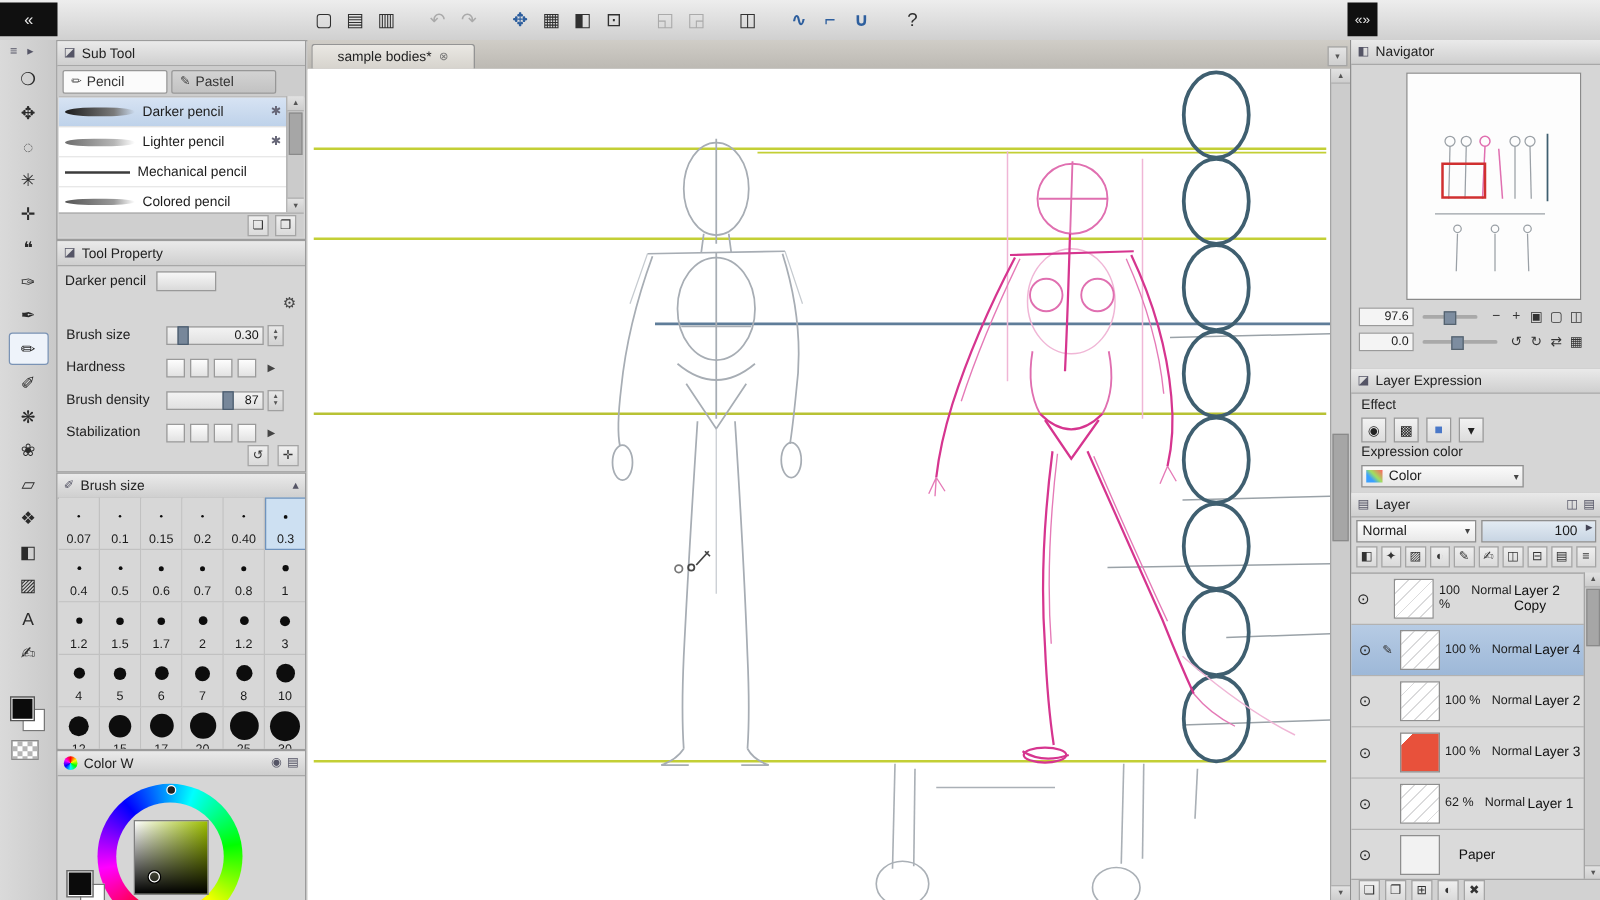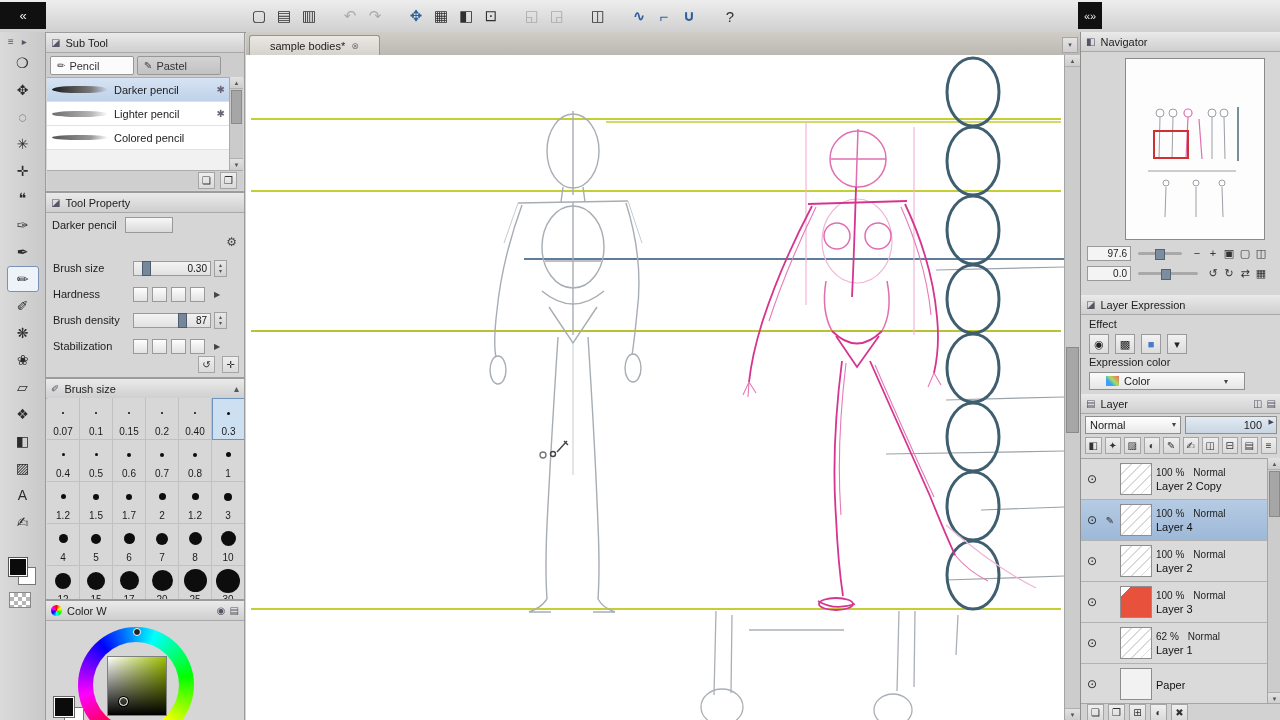--- a/index.html
+++ b/index.html
@@ -137,21 +137,21 @@
   .ni{width:16px;height:16px;display:flex;align-items:center;justify-content:center;font-size:11px;color:#333}
 
   #layerprops{position:absolute;left:0;top:263px;width:100%;height:99px;border-bottom:1px solid #a3a3a3}
   .lp-label{position:absolute;left:8px;font-size:11px;color:#1d1d1d}
   .effect-icons{position:absolute;left:8px;top:39px;display:flex;gap:6px;align-items:center}
   .ei{width:18px;height:18px;border:1px solid #9a9a9a;background:linear-gradient(#f2f2f2,#dcdcdc);
       display:flex;align-items:center;justify-content:center;font-size:11px;color:#222}
   .ei.blue{color:#4a78c8}
   .lp-dropdown{position:absolute;left:8px;top:77px;width:122px;height:16px;
                background:linear-gradient(#fbfbfb,#e6e6e6);border:1px solid #8f8f8f;
-               display:flex;align-items:center;gap:5px;padding:0 16px;font-size:11px}
+               display:flex;align-items:center;gap:5px;padding:0 3px;font-size:11px}
   .lp-swatch{width:13px;height:10px;background:linear-gradient(45deg,#3aa0ff 30%,#a0e060 55%,#ff6060)}
   .lp-dd-arrow{margin-left:auto;font-size:8px;color:#444}
 
   #layerpanel{position:absolute;left:0;top:362px;width:100%;height:326px}
   .blend-row{position:absolute;left:4px;top:21px;right:4px;height:19px;display:flex;gap:4px;align-items:center}
   .blend-select{width:86px;height:16px;background:linear-gradient(#fff,#e8e8e8);border:1px solid #8f8f8f;
                 display:flex;align-items:center;padding:0 4px;font-size:11px}
   .bl-arrow{margin-left:auto;font-size:8px;color:#444}
   .opacity-ctl{flex:1;height:16px;border:1px solid #8f8f8f;background:linear-gradient(#e3ebf3,#c8d5e3);
                display:flex;align-items:center;justify-content:flex-end;padding:0 14px 0 4px;font-size:11px;position:relative}
@@ -162,21 +162,21 @@
   .layer-list{position:absolute;left:0;top:64px;right:13px;bottom:16px;background:#c9c9c9;overflow:hidden;border-top:1px solid #a2a2a2}
   .lrow{height:41px;box-sizing:border-box;display:flex;align-items:center;gap:4px;padding:0 3px;
         background:#dadada;border-bottom:1px solid #b2b2b2}
   .lrow.sel{background:linear-gradient(#b6cbe4,#9db8d8)}
   .l-eye{width:16px;text-align:center;font-size:12px;color:#2a2a2a}
   .l-edit{width:12px;text-align:center;font-size:10px;color:#333}
   .l-thumb{width:30px;height:30px;background:#fff;border:1px solid #8e8e8e;flex:0 0 auto}
   .l-thumb.sketch{background:#fff repeating-linear-gradient(135deg,rgba(90,90,95,0.22) 0 1px,transparent 1px 7px)}
   .l-thumb.red{background:linear-gradient(135deg,#fff 16%,#e8513b 16%)}
   .l-thumb.paper{background:#f2f2f2}
-  .l-text{display:flex;flex-direction:column;gap:2px;overflow:hidden}
+  .l-text{display:flex;flex-direction:row;gap:2px;overflow:hidden}
   .l-line1{display:flex;gap:9px;font-size:10px;color:#1d1d1d}
   .l-name{font-size:11px;color:#111}
   .layer-scroll{position:absolute;right:0;top:64px;width:13px;bottom:16px;background:#cccccc;border-left:1px solid #a5a5a5}
   .layer-scroll .sb-thumb{top:13px;height:44px}
   .layer-footer{position:absolute;left:0;right:0;bottom:0;height:16px;background:#d2d2d2;border-top:1px solid #a5a5a5;
                 display:flex;gap:4px;align-items:center;padding:0 6px}
 </style>
 </head>
 <body>
 
@@ -291,20 +291,24 @@
     <div class="st-list">
         <div class="st-item sel">
           <span class="stroke s0"></span>
           <span class="st-label">Darker pencil</span>
           <span class="st-gear">✱</span>
         </div>
         <div class="st-item">
           <span class="stroke s1"></span>
           <span class="st-label">Lighter pencil</span>
           <span class="st-gear">✱</span>
+        </div>
+        <div class="st-item">
+          <span class="stroke s2"></span>
+          <span class="st-label">Mechanical pencil</span>
         </div>
         <div class="st-item">
           <span class="stroke s3"></span>
           <span class="st-label">Colored pencil</span>
         </div>
       </div>
     <div class="st-scroll">
       <div class="sb-btn">▲</div>
       <div class="sb-thumb"></div>
       <div class="sb-btn bottom">▼</div>

